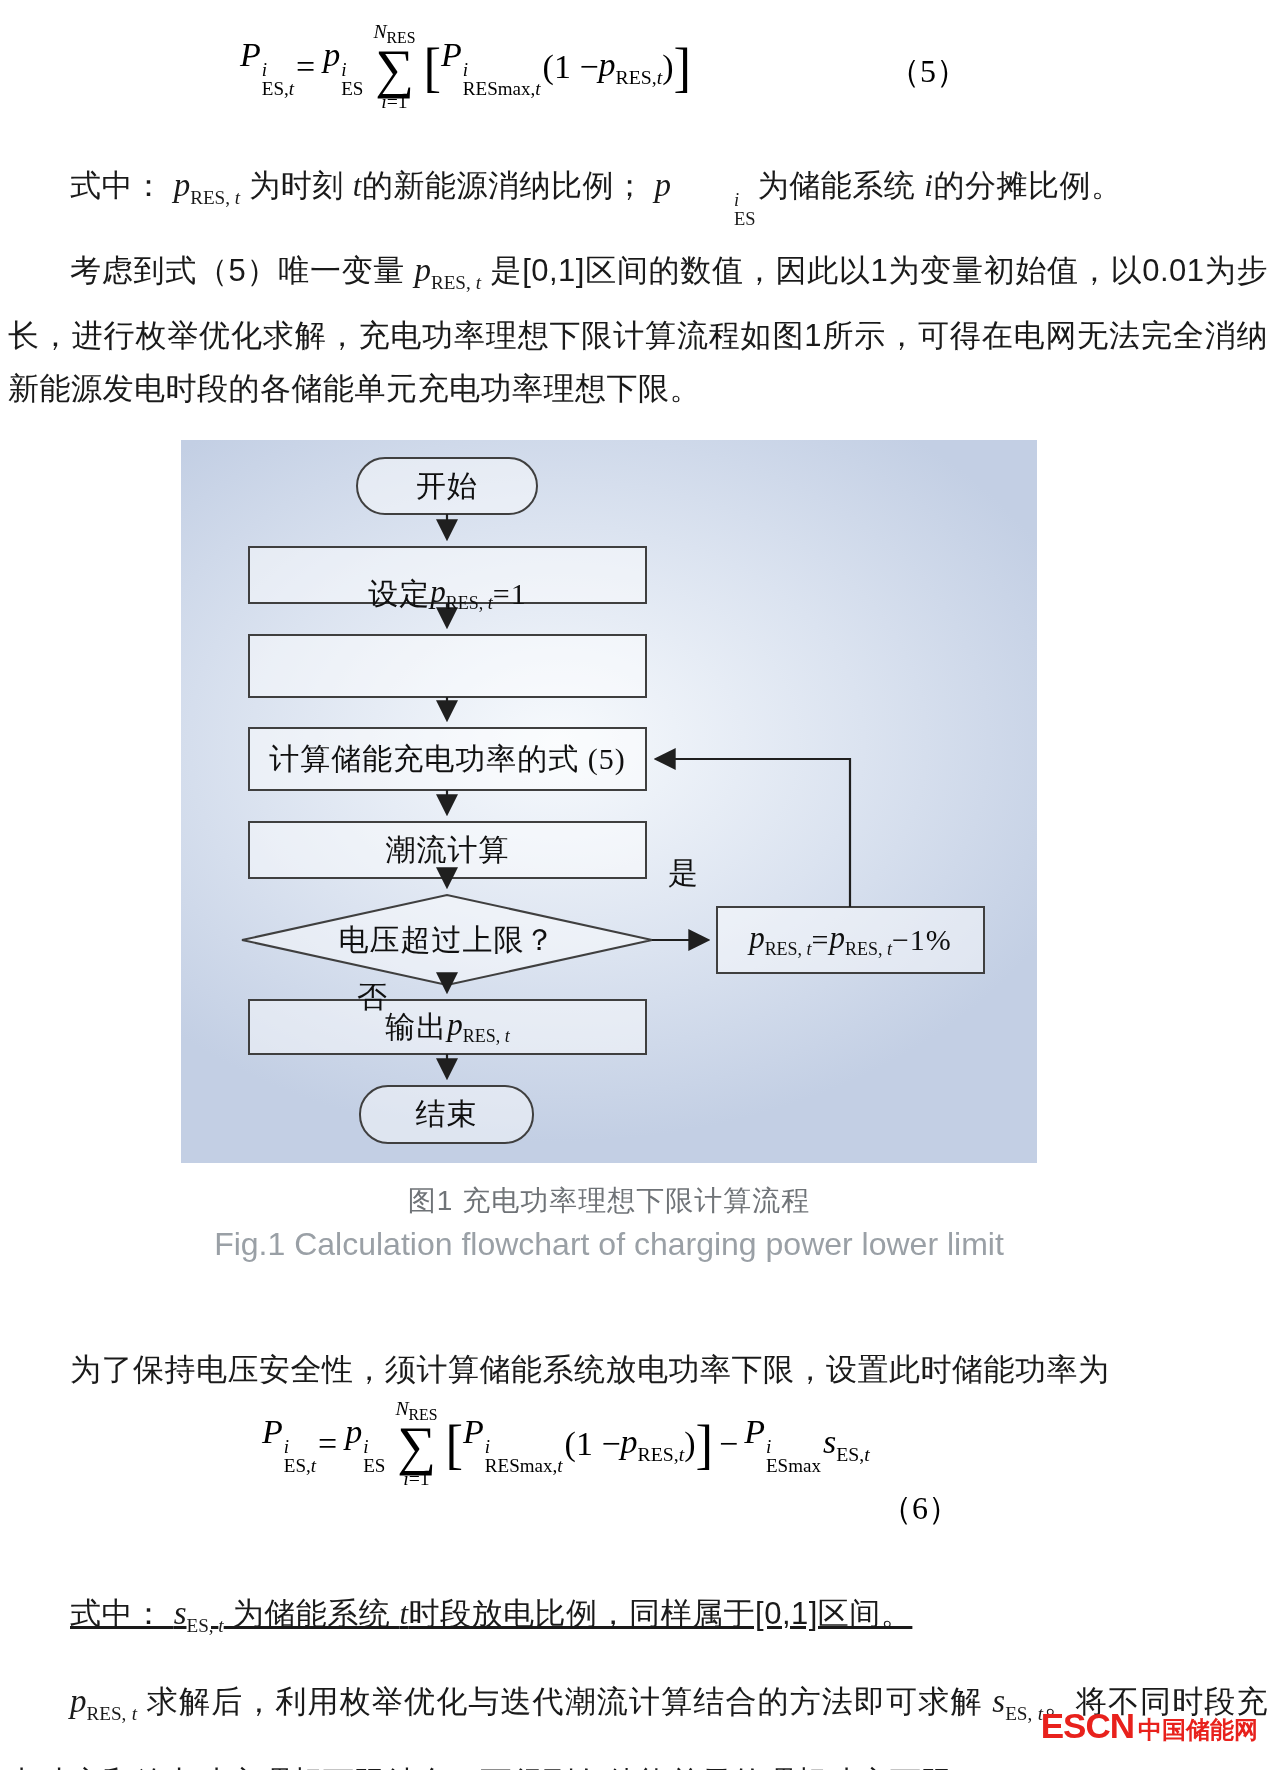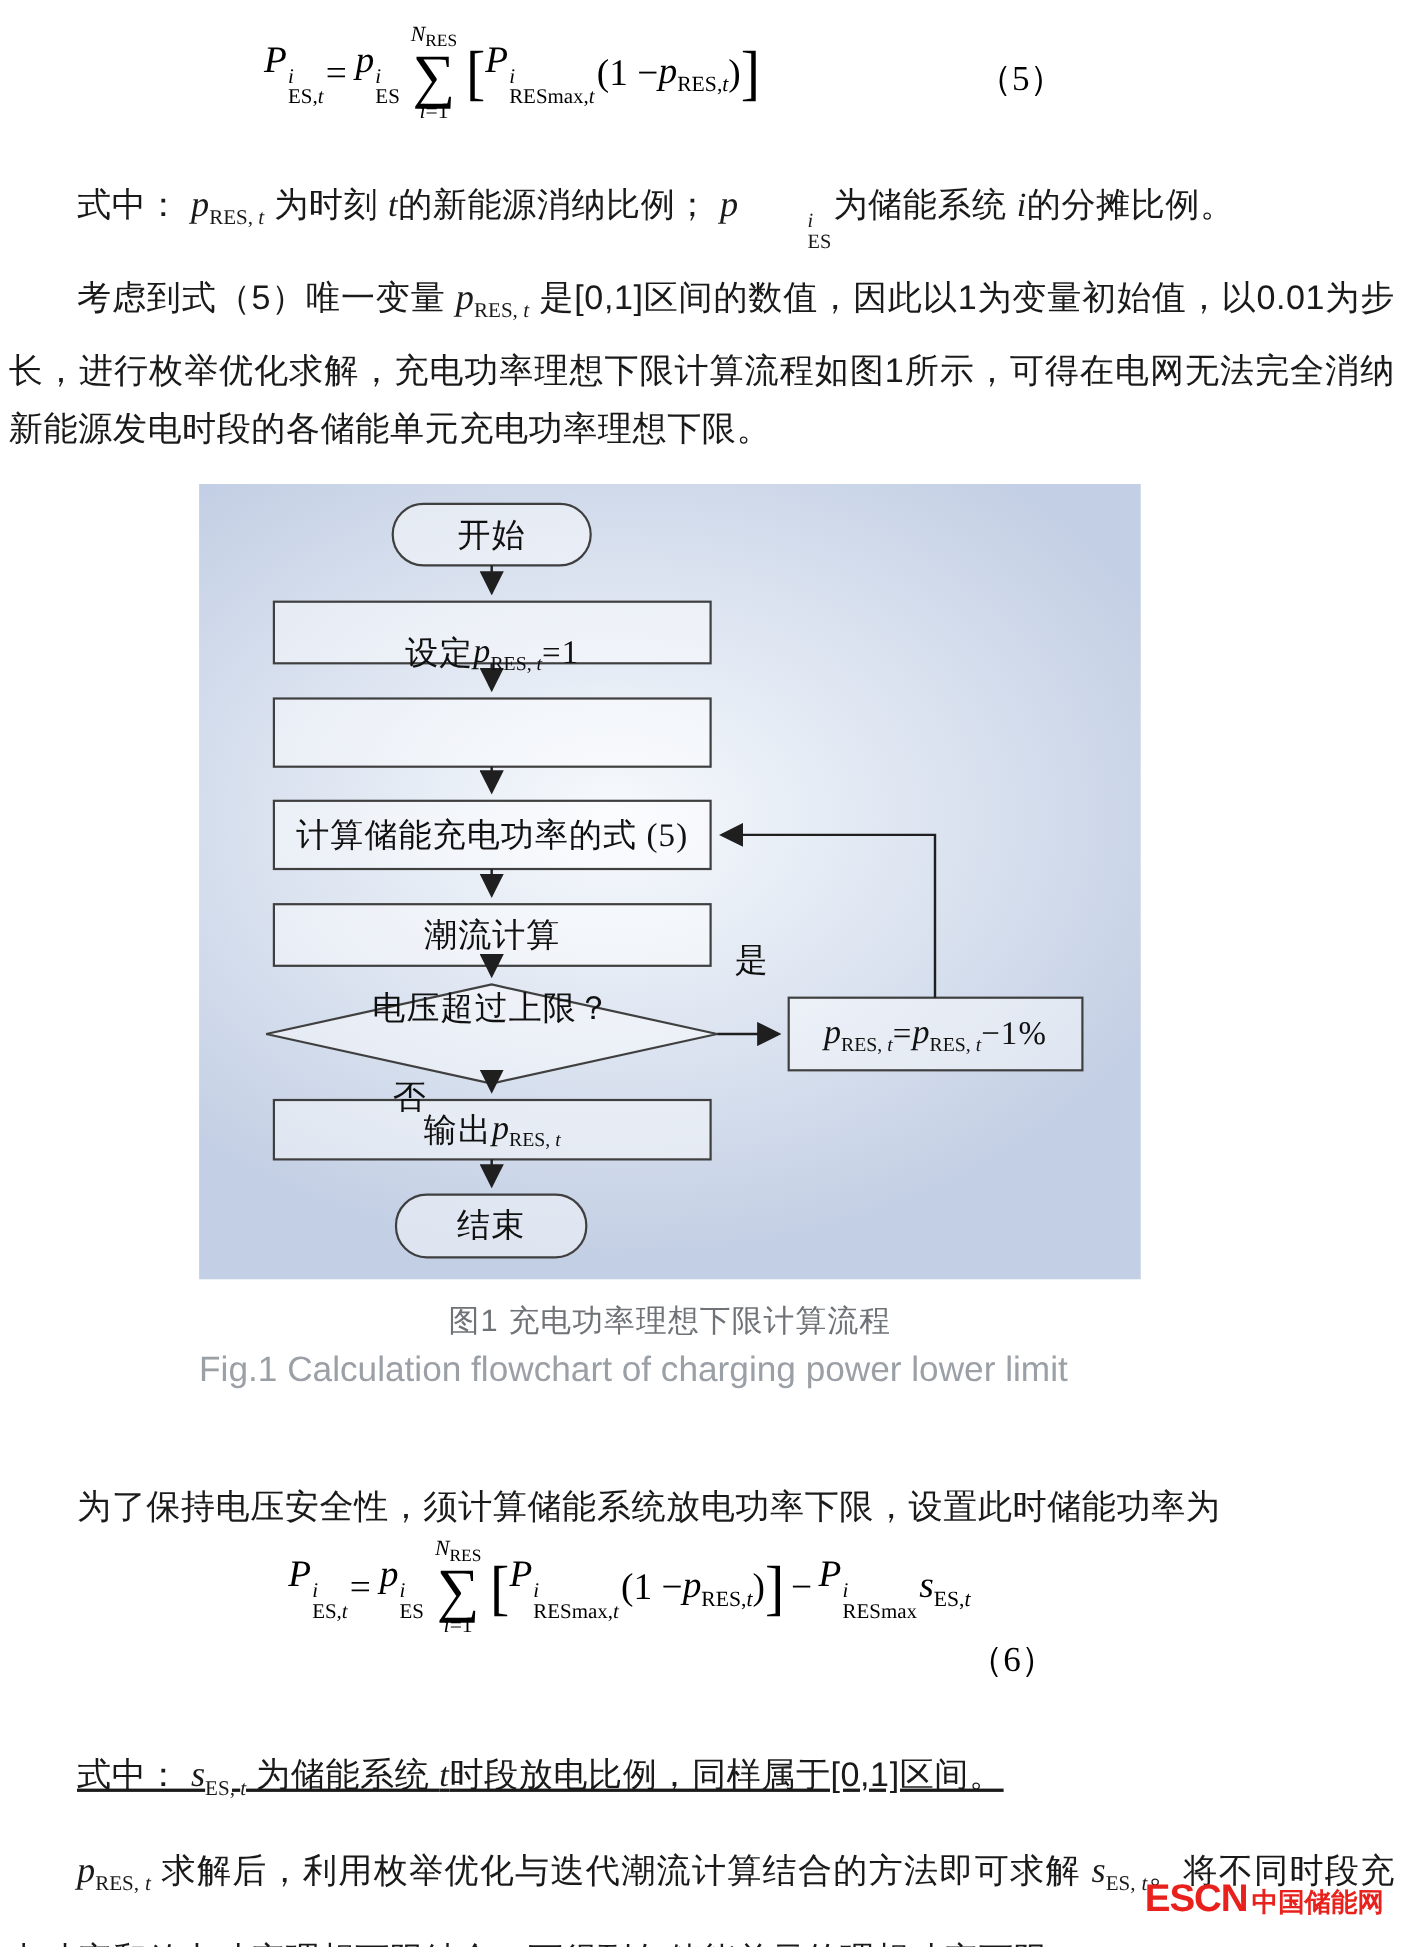--- a/index.html
+++ b/index.html
@@ -49,21 +49,21 @@
   .panel svg { position:absolute; inset:0; }
   .fc-label {
     position:absolute; display:flex; align-items:center; justify-content:center;
     font-family:"Liberation Serif", serif; font-size:30px; color:#101010; letter-spacing:1px;
   }
   .fc-label .imath { font-size:31px; }
   .fc-float { position:absolute; font-family:"Liberation Serif", serif; font-size:30px; color:#101010; }
   
   .cap-zh { position:absolute; left:181px; width:856px; top:1182px; text-align:center;
             font-size:28px; color:var(--caption-zh,#6f7377); letter-spacing:1px; }
-  .cap-en { position:absolute; left:181px; width:856px; top:1226px; text-align:left;
+  .cap-en { position:absolute; left:181px; width:856px; top:1226px; text-align:center;
             font-size:32px; color:var(--caption-en,#9aa0a6); }
   
   .logo { position:absolute; right:20px; top:1706px; display:flex; align-items:baseline;
           color:var(--logo-red,#e8211c); font-weight:bold; white-space:nowrap; }
   .logo .escn { font-size:35px; letter-spacing:-1px; font-family:"Liberation Sans", sans-serif; }
   .logo .zh   { font-size:24px; margin-left:4px; }
 </style>
 </head>
 <body>
 
@@ -143,21 +143,21 @@
         <span>设定 </span>
         <span class="imath"><span class="base">p</span><sub class="msub"><span>RES, </span><i>t</i></sub></span>
         <span>=1</span>
       </div>
 
 
     <div class="fc-label" style="left:68px;top:288px;width:397px;height:62px;">计算储能充电功率的式 (5)</div>
 
     <div class="fc-label" style="left:68px;top:382px;width:397px;height:56px;">潮流计算</div>
 
-    <div class="fc-label" style="left:61px;top:431px;width:410px;height:90px;">电压超过上限？</div>
+    <div class="fc-label" style="left:61px;top:455px;width:410px;height:90px;">电压超过上限？</div>
 
     <div class="fc-float" style="left:487px;top:413px;">是</div>
     <div class="fc-float" style="left:176px;top:537px;">否</div>
 
     <div class="fc-label" style="left:536px;top:467px;width:267px;height:66px;">
         <span class="imath"><span class="base">p</span><sub class="msub"><span>RES, </span><i>t</i></sub></span>
         <span>=</span>
         <span class="imath"><span class="base">p</span><sub class="msub"><span>RES, </span><i>t</i></sub></span>
         <span>−1%</span>
       </div>
@@ -197,21 +197,21 @@
             <span class="sup">i</span>
             <span class="sub"><span>RESmax,</span><i>t</i></span>
           </span></span>
       <span class="rm">(1 − </span>
       <span><span class="base">p</span><sub class="msub"><span>RES,</span><i>t</i></sub></span>
       <span class="rm">)</span>
       <span class="brk">]</span>
       <span class="rm" style="margin:0 6px;">−</span>
       <span><span class="base">P</span><span class="ss">
             <span class="sup">i</span>
-            <span class="sub"><span>RESmax</span><i></i></span>
+            <span class="sub"><span>ESmax</span><i></i></span>
           </span></span>
       <span><span class="base">s</span><sub class="msub"><span>ES,</span><i>t</i></sub></span>
     </div>
     <div class="eq-num" style="left:880px;top:102px;">（6）</div>
   </div>
 
   <p class="para indent" style="top:1556px;text-decoration:underline;"><span>式中： </span><span class="imath"><span class="base">s</span><sub class="msub"><span>ES, </span><i>t</i></sub></span><span> 为储能系统 </span><i class="ivar">t</i><span>时段放电比例，同样属于[0,1]区间。</span></p>
 
   <p class="para indent" style="top:1636px;line-height:68px;"><span class="imath"><span class="base">p</span><sub class="msub"><span>RES, </span><i>t</i></sub></span><span> 求解后，利用枚举优化与迭代潮流计算结合的方法即可求解 </span><span class="imath"><span class="base">s</span><sub class="msub"><span>ES, </span><i>t</i></sub></span><span>。将不同时段充电功率和放电功率理想下限结合，可得到各储能单元的理想功率下限</span><span class="imath"><span class="base">P</span></span><span>。</span></p>
 

